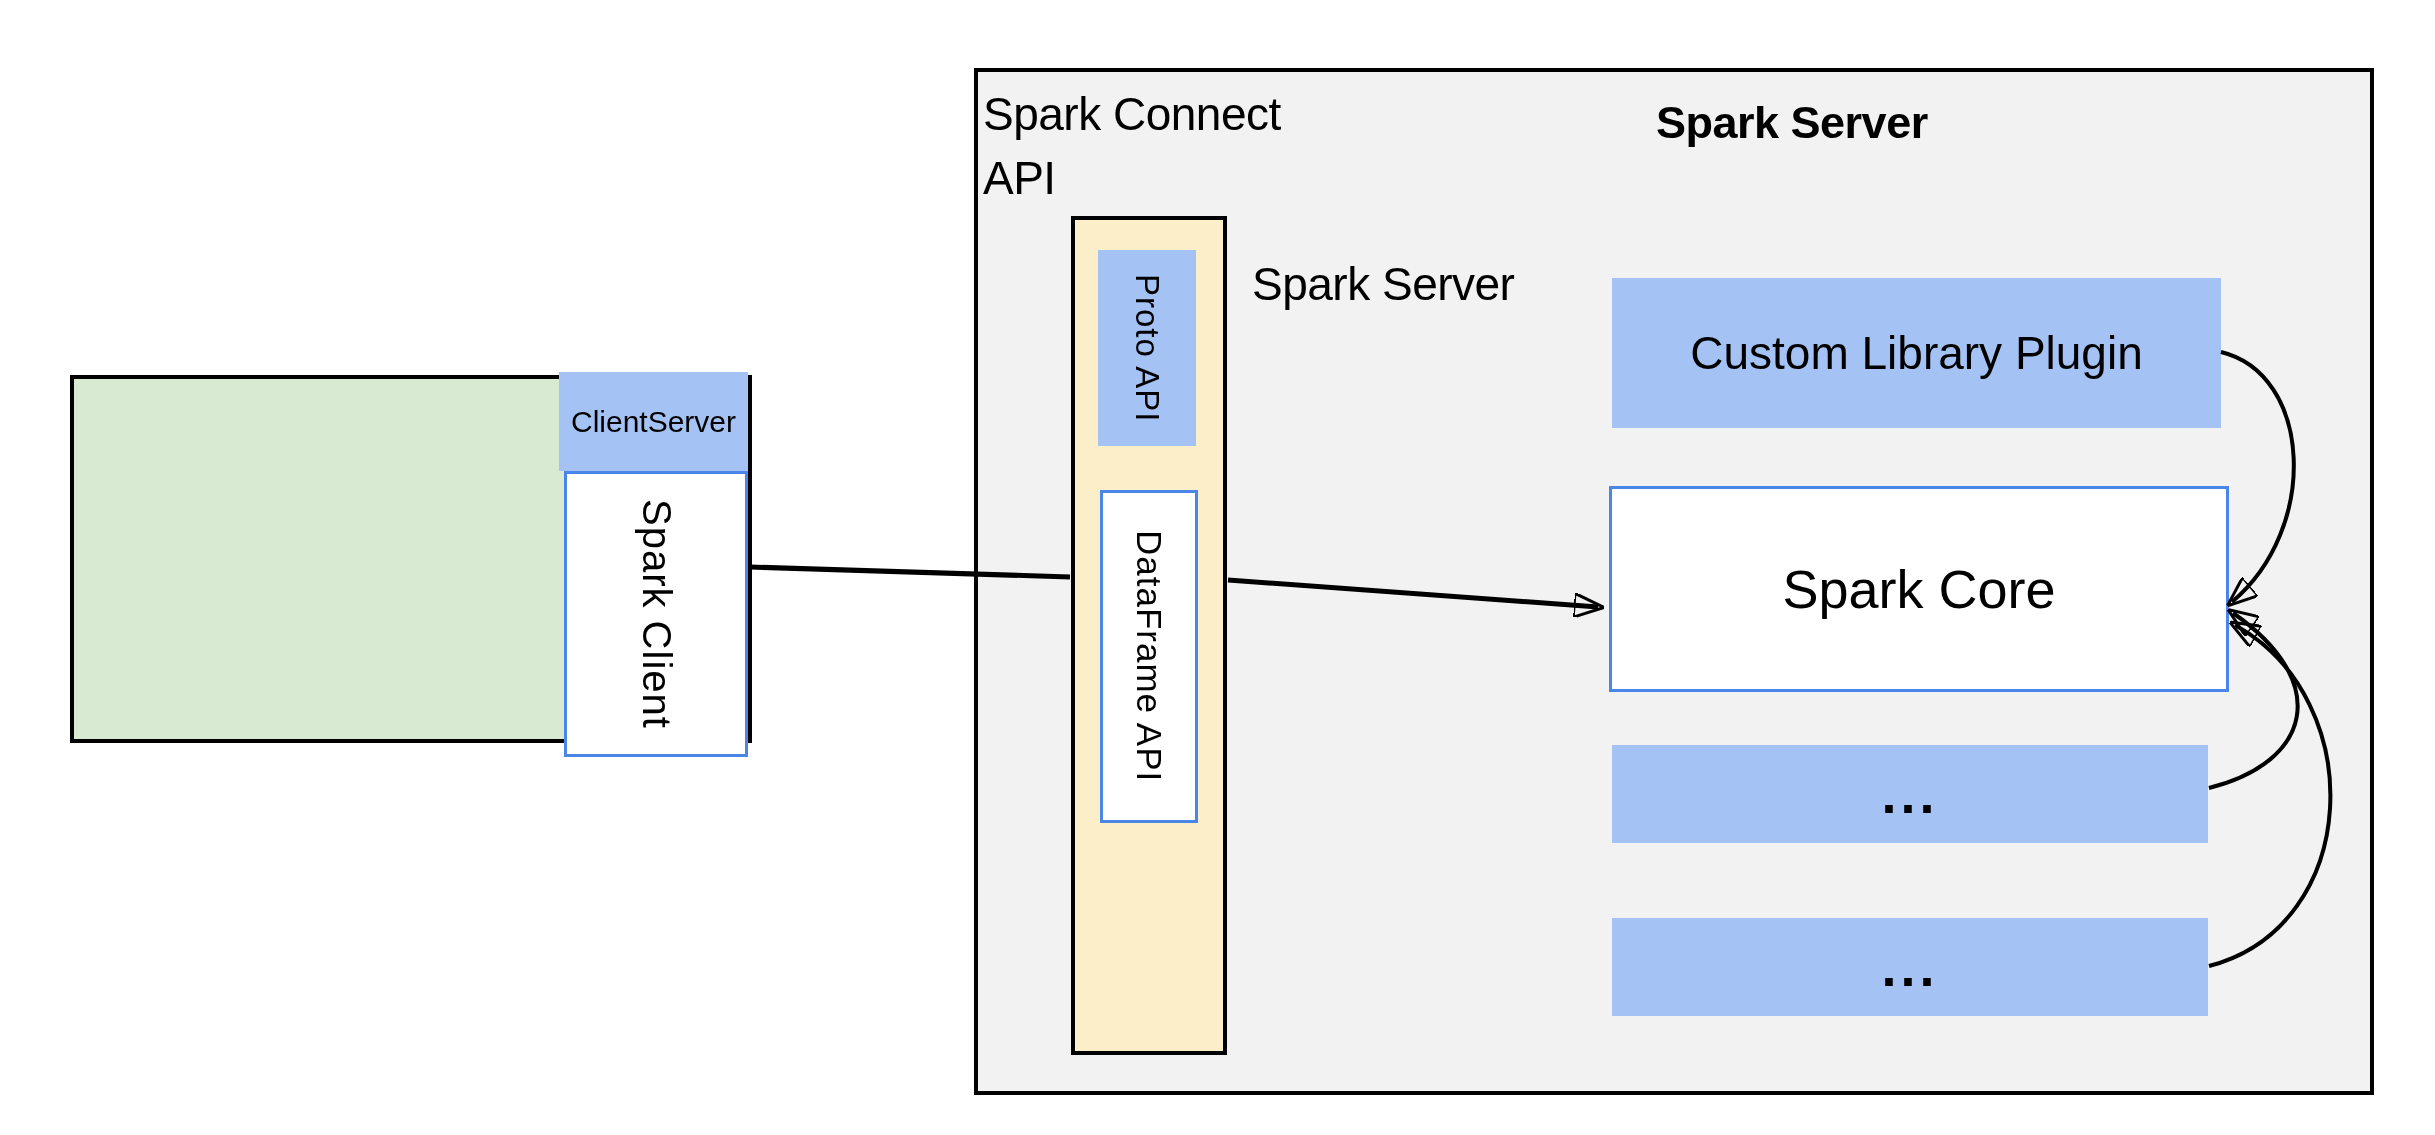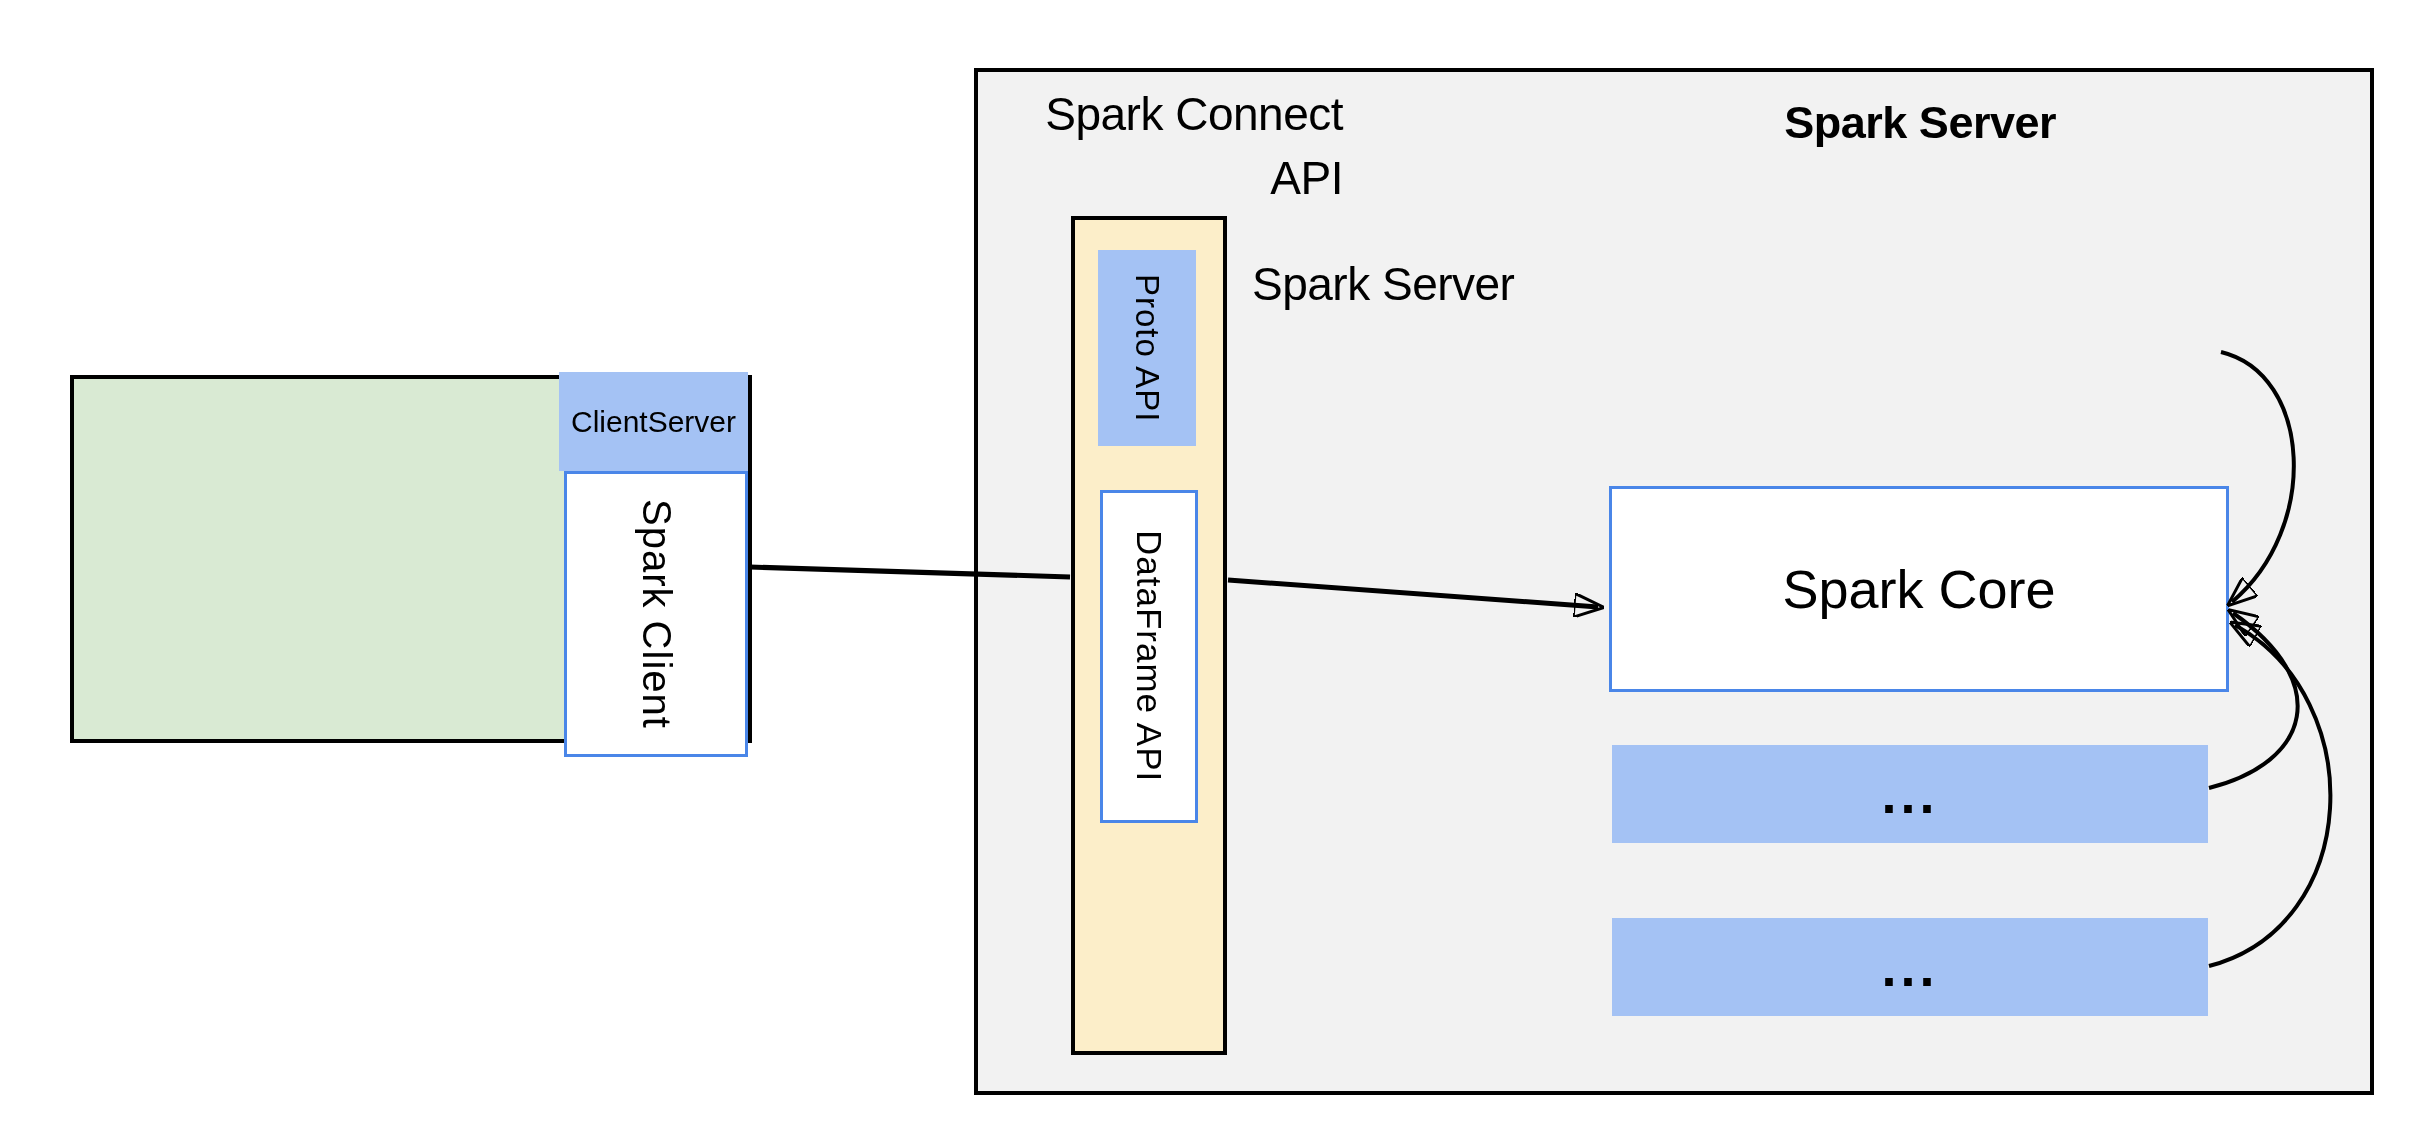--- a/index.html
+++ b/index.html
@@ -7,21 +7,21 @@
   .canvas{
     position:relative;
     width:2435px;height:1135px;
     background:#ffffff;
     font-family:"Liberation Sans","DejaVu Sans",sans-serif;
     color:#000000;
   }
   .box{position:absolute;}
   .center-flex{display:flex;align-items:center;justify-content:center;}
   .label{position:absolute;color:#000;letter-spacing:-0.5px;}
-  .label.center{text-align:right;}
+  .label.center{text-align:left;}
   .vtext{
     writing-mode:vertical-rl;
     text-orientation:mixed;
     white-space:nowrap;
     letter-spacing:1px;
   }
 
   
   #server-container{
     left:974px;top:68px;width:1400px;height:1027px;
@@ -147,20 +147,23 @@
   <div class="box center-flex" id="proto-api-box">
     <span class="vtext">Proto API</span>
   </div>
   <div class="box center-flex" id="dataframe-api-box">
     <span class="vtext">DataFrame API</span>
   </div>
   <div class="label" id="server-library-label">
     <div>Spark Server</div>
   </div>
 
+  <div class="box center-flex" id="custom-plugin-box">
+    <span>Custom Library Plugin</span>
+  </div>
   <div class="box center-flex" id="spark-core-box">
     <span>Spark Core</span>
   </div>
   <div class="box center-flex" id="plugin-slot-1">
     <span>...</span>
   </div>
   <div class="box center-flex" id="plugin-slot-2">
     <span>...</span>
   </div>
 

